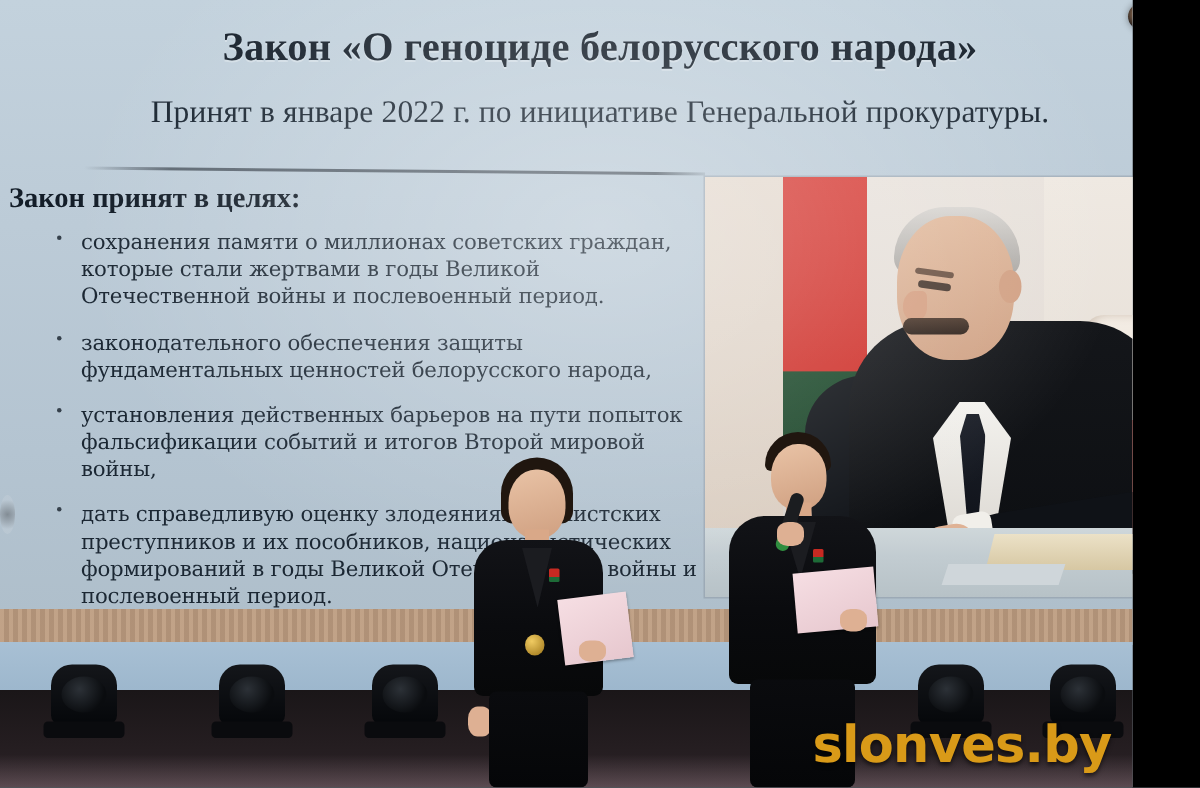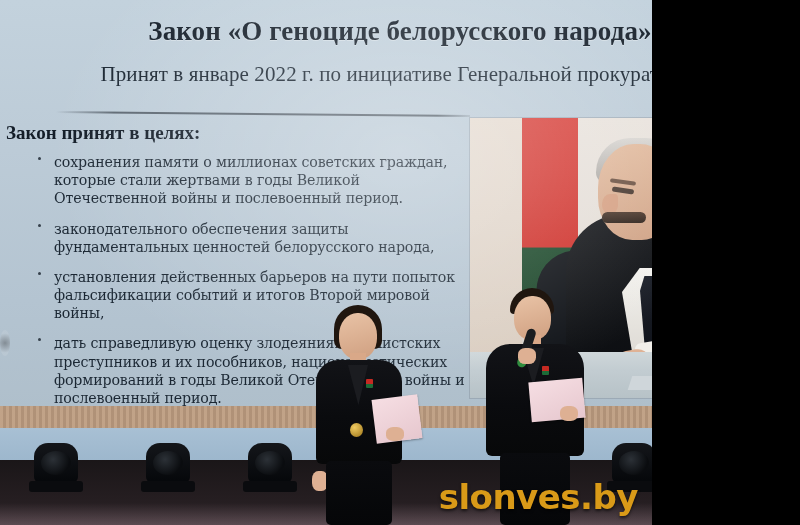--- a/index.html
+++ b/index.html
@@ -1,18 +1,18 @@
 <!DOCTYPE html>
 <html><head>
 <meta charset="utf-8">
 <title>Slide presentation photo</title>
 <style>
   html,body{margin:0;padding:0;background:#000;}
   body{font-family:"Liberation Serif",serif;}
-  #stage{position:relative;width:652px;height:525px;overflow:hidden;background:#b9c8d4;}
+  #stage{position:relative;width:755px;height:525px;overflow:hidden;background:#b9c8d4;}
 
   
   .screen{position:absolute;left:0;top:0;width:800px;height:430px;
      background:linear-gradient(180deg,#c3d2dd 0%,#bccbd7 35%,#b4c4d1 70%,#aebeca 100%);}
   .screen:after{content:"";position:absolute;inset:0;
      background:radial-gradient(ellipse at 50% 35%,rgba(255,255,255,.30),rgba(255,255,255,0) 62%);
      pointer-events:none;}
 
   
   .title{position:absolute;left:0;top:16px;width:800px;text-align:center;

